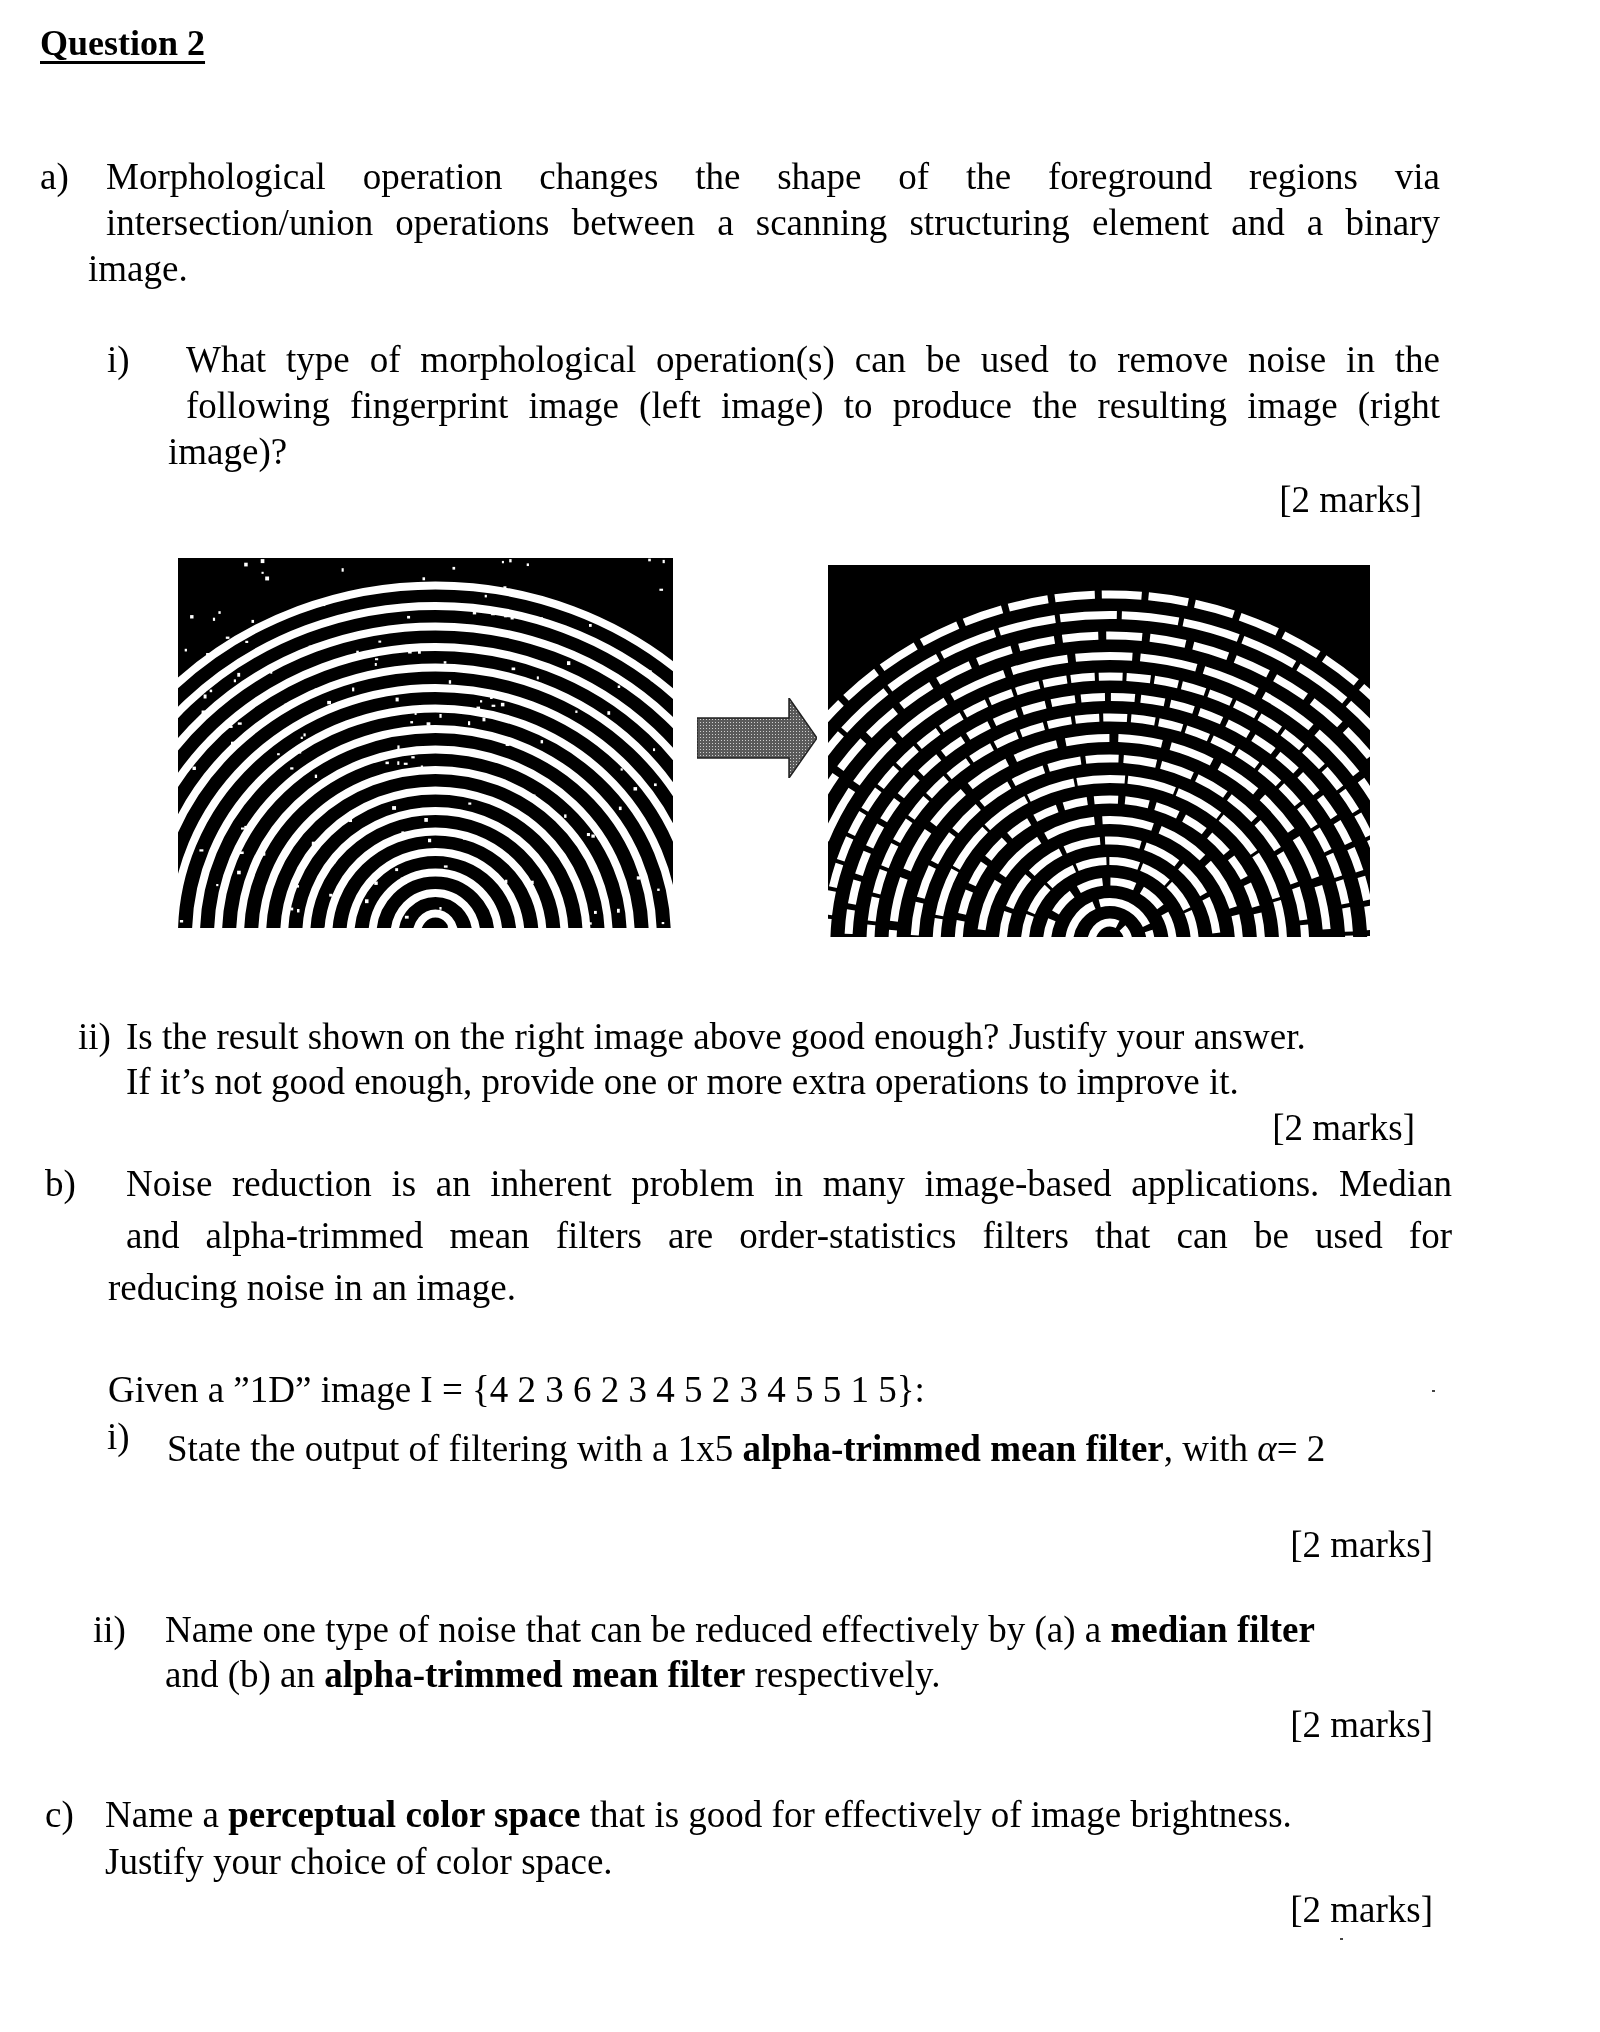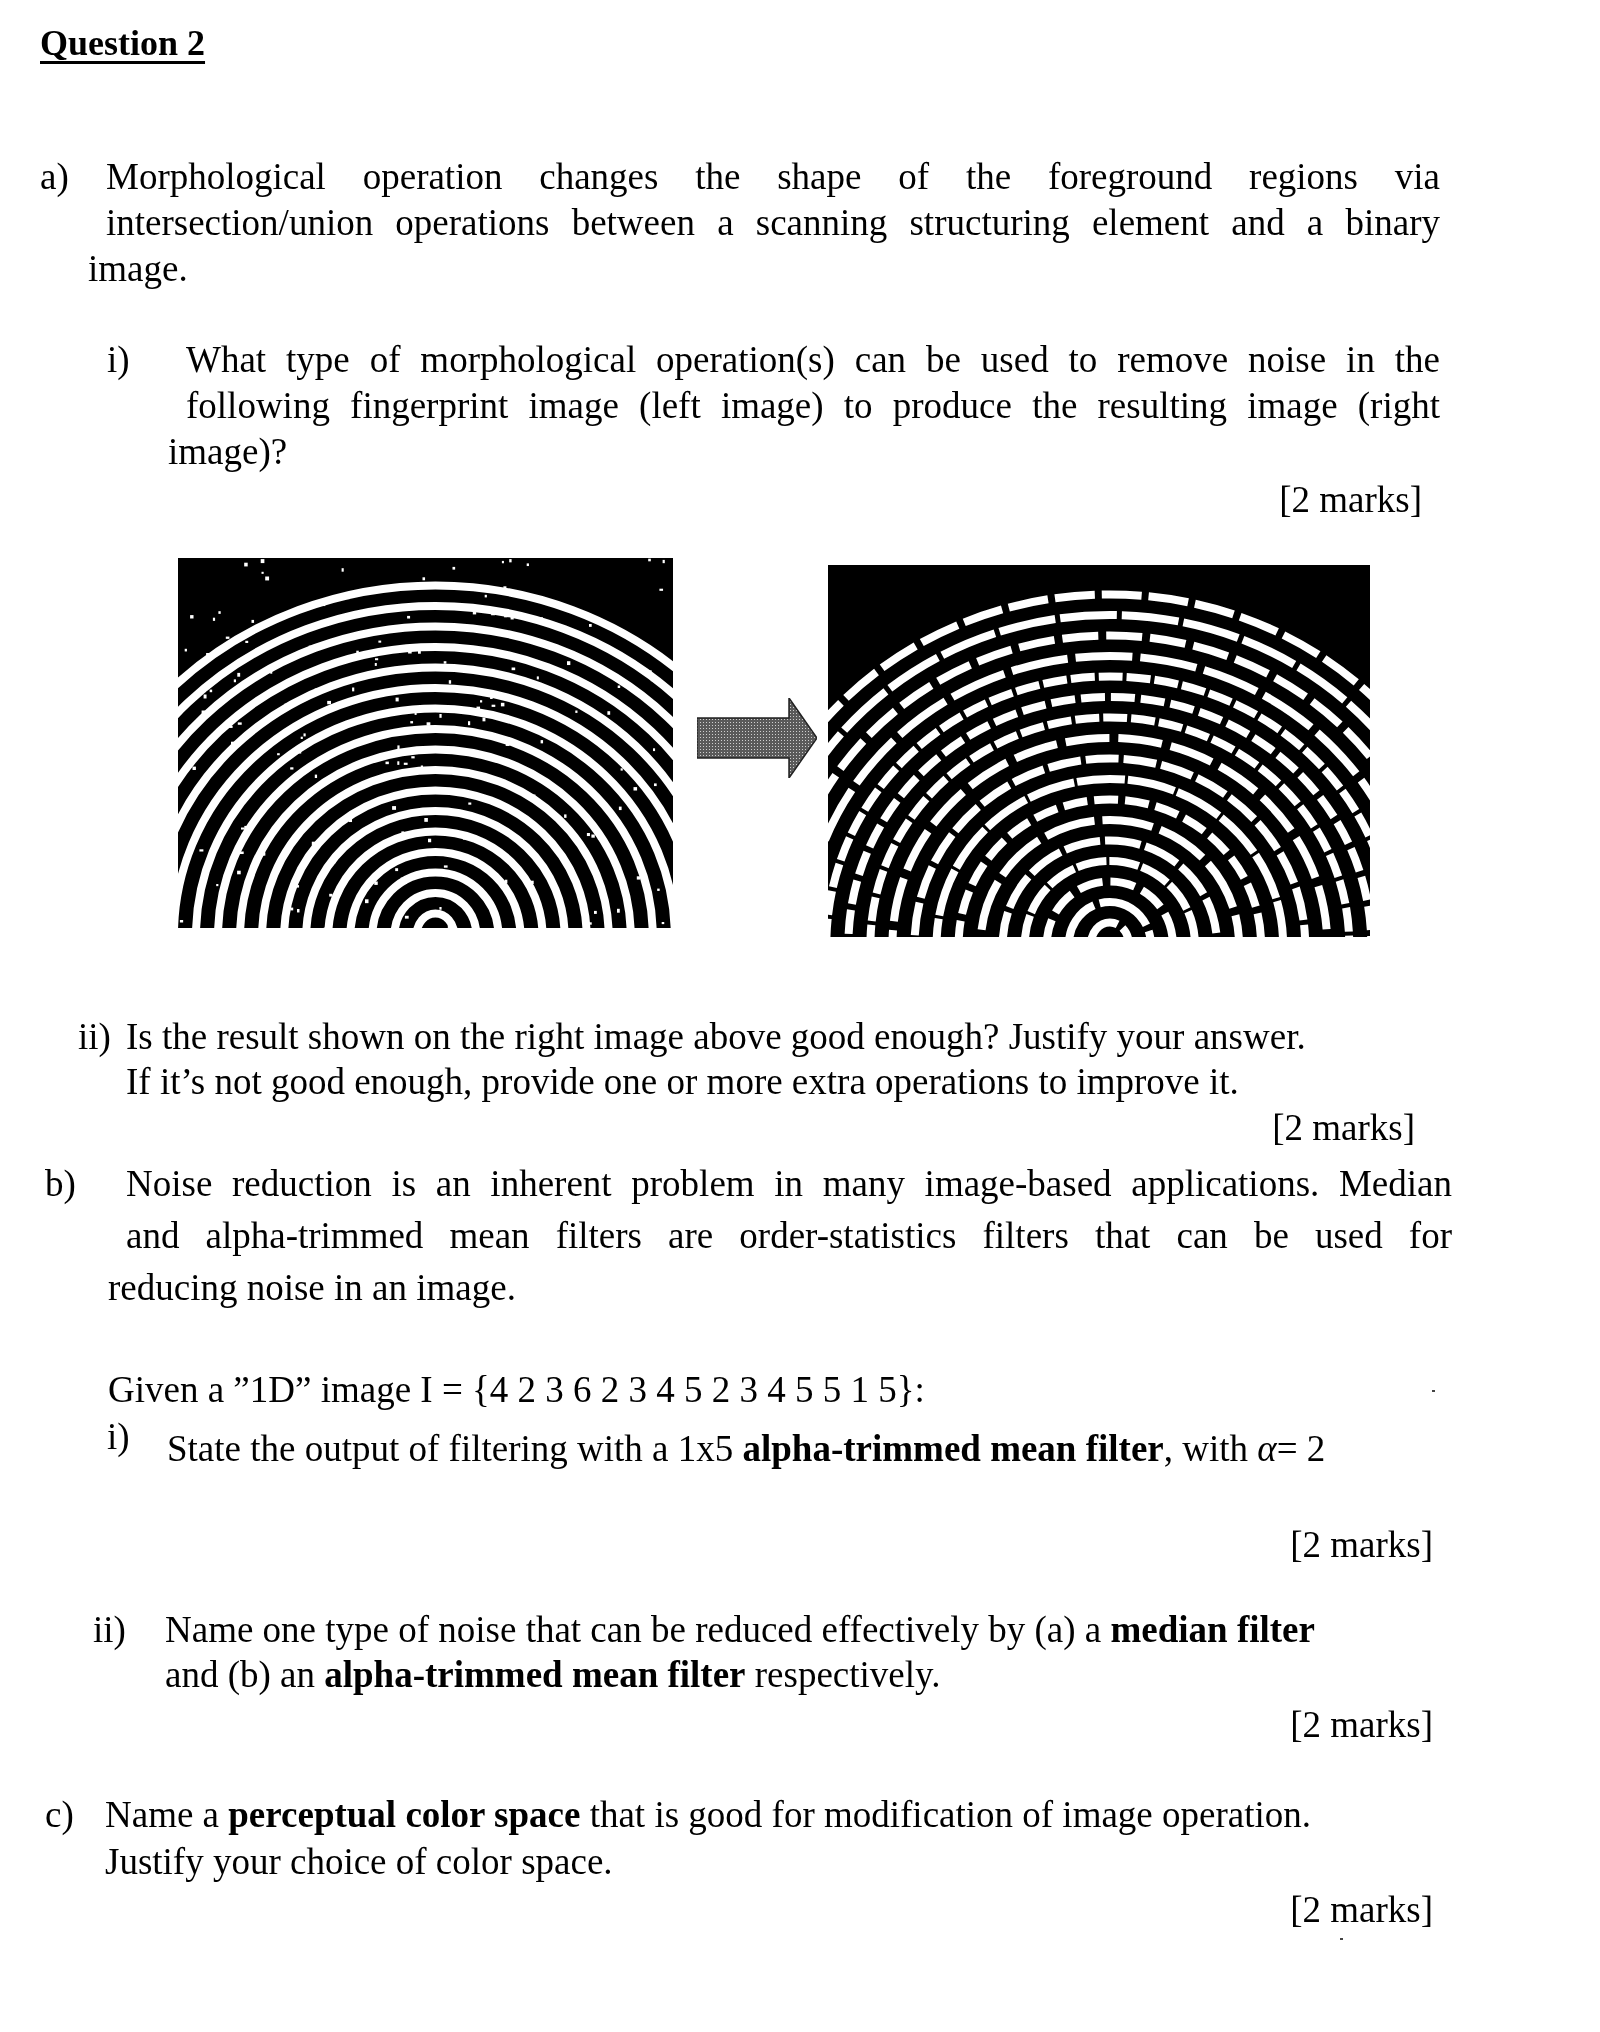--- a/index.html
+++ b/index.html
@@ -261,18 +261,18 @@
 <div class="lbl" style="left:107px;top:1414px;">i)</div>
 <div class="ln" style="left:167px;top:1414px;margin-top:12px;"><span>State the output of filtering with a 1x5 </span><b>alpha-trimmed mean filter</b><span>, with </span><i>α</i><span>= 2</span></div>
 <div class="marks" style="right:167px;top:1522px;">[2 marks]</div>
 
 <div class="lbl" style="left:93px;top:1607px;">ii)</div>
 <div class="ln" style="left:165px;top:1607px;"><span>Name one type of noise that can be reduced effectively by (a) a </span><b>median filter</b></div>
 <div class="ln" style="left:165px;top:1652px;"><span>and (b) an </span><b>alpha-trimmed mean filter</b><span> respectively.</span></div>
 <div class="marks" style="right:167px;top:1702px;">[2 marks]</div>
 
 <div class="lbl" style="left:45px;top:1792px;">c)</div>
-<div class="ln" style="left:105px;top:1792px;"><span>Name a </span><b>perceptual color space</b><span> that is good for modification of image operation.</span></div>
+<div class="ln" style="left:105px;top:1792px;"><span>Name a </span><b>perceptual color space</b><span> that is good for effectively of image brightness.</span></div>
 <div class="ln" style="left:105px;top:1839px;">Justify your choice of color space.</div>
 <div class="marks" style="right:167px;top:1887px;">[2 marks]</div>
 
 <div class="speck" style="left:1432px;top:1390px;"></div>
 <div class="speck" style="left:1340px;top:1938px;"></div>
 
 </body></html>

